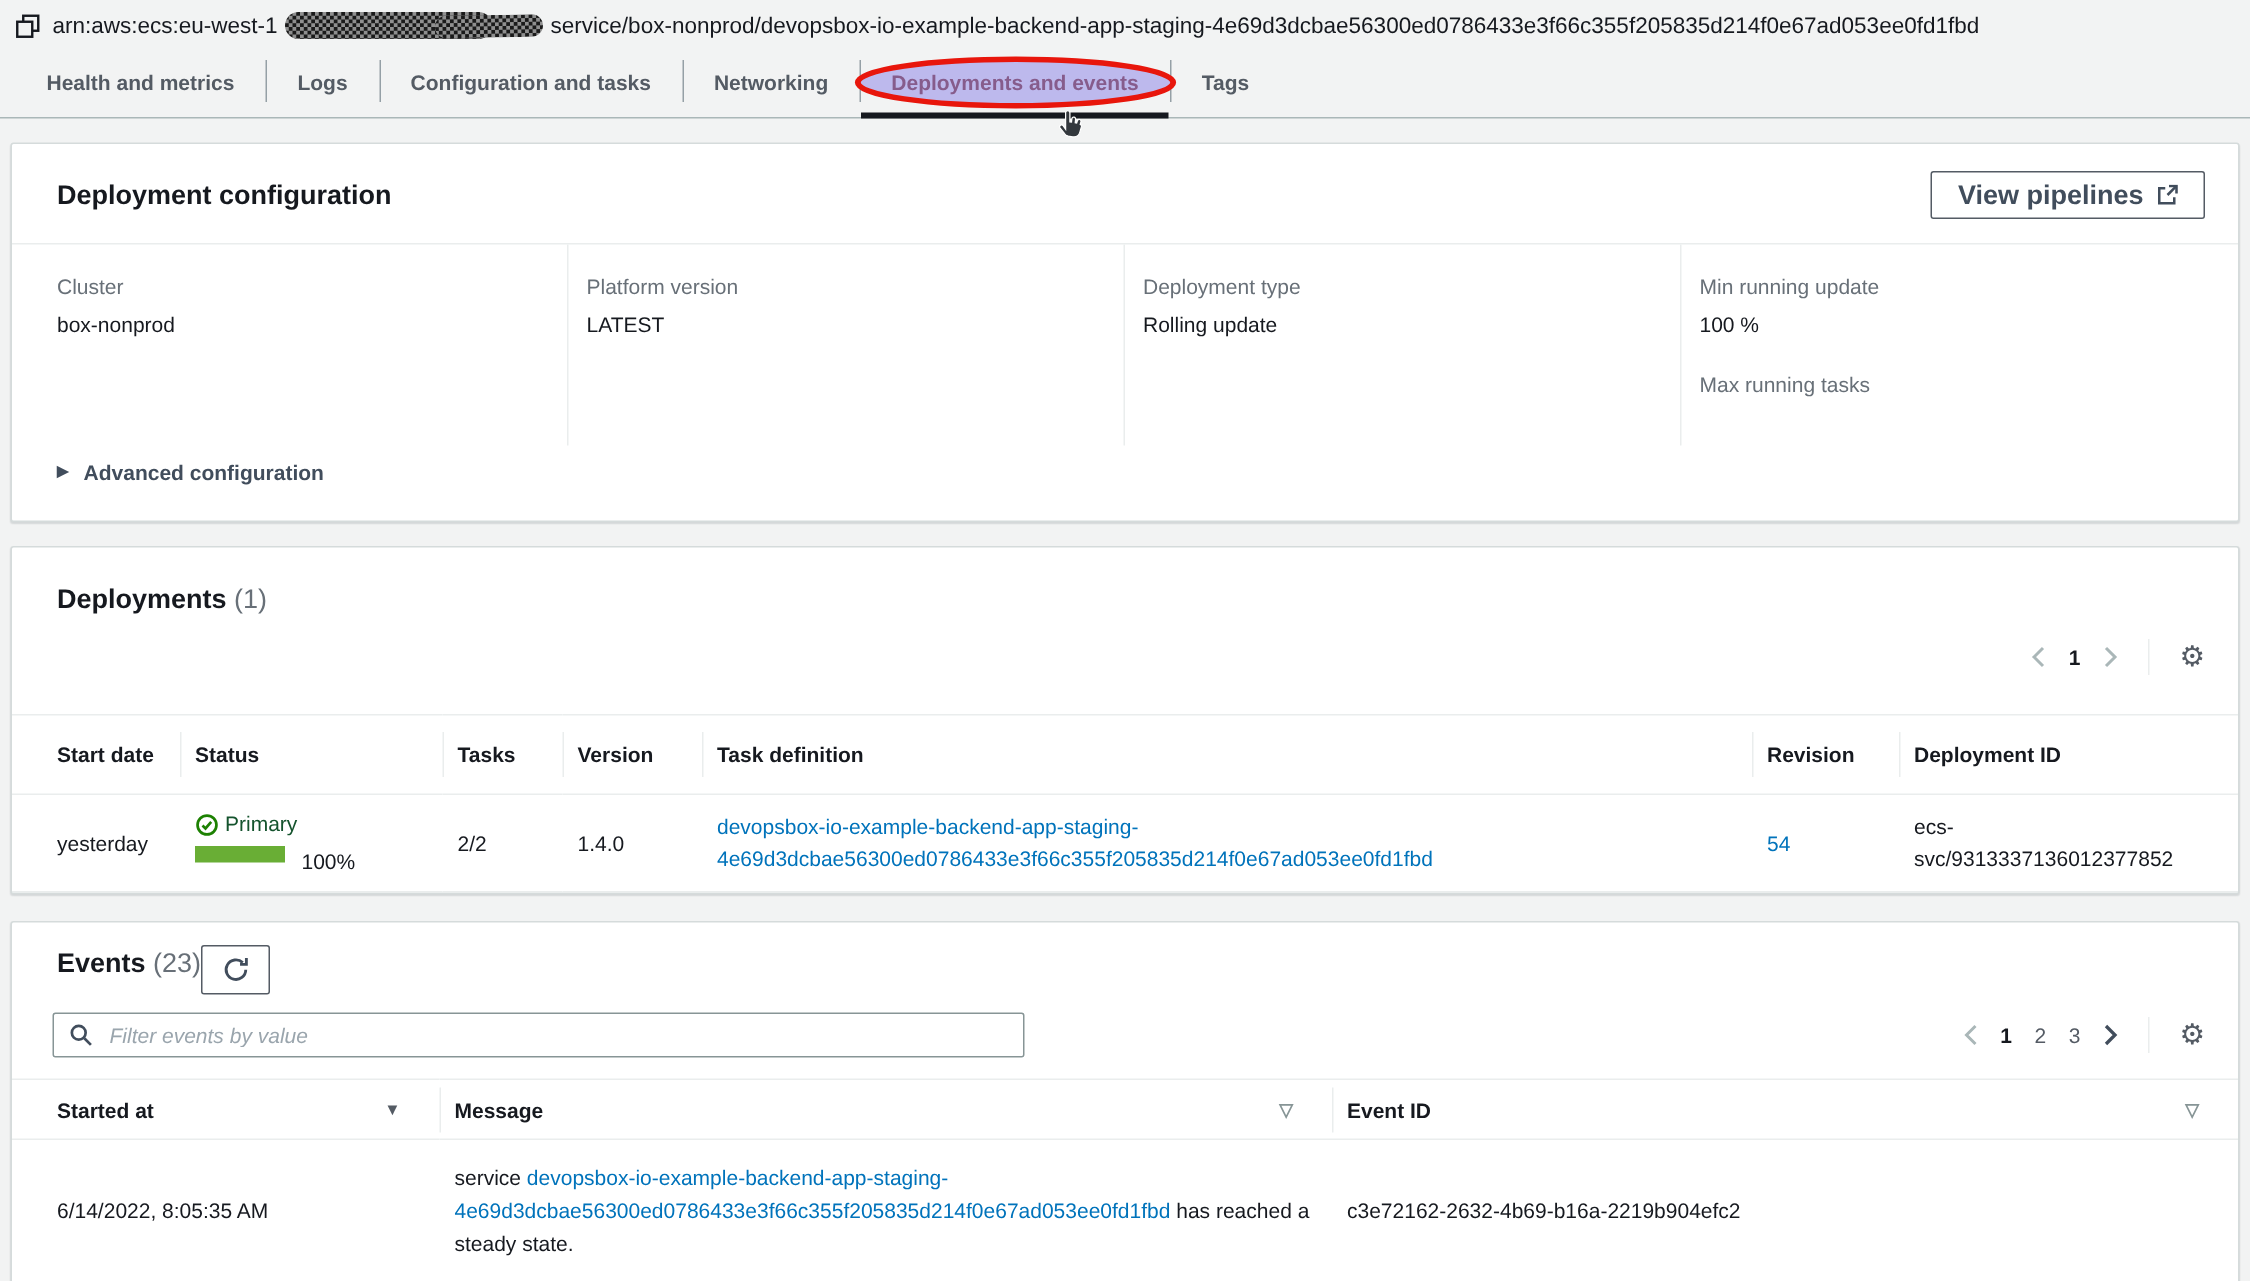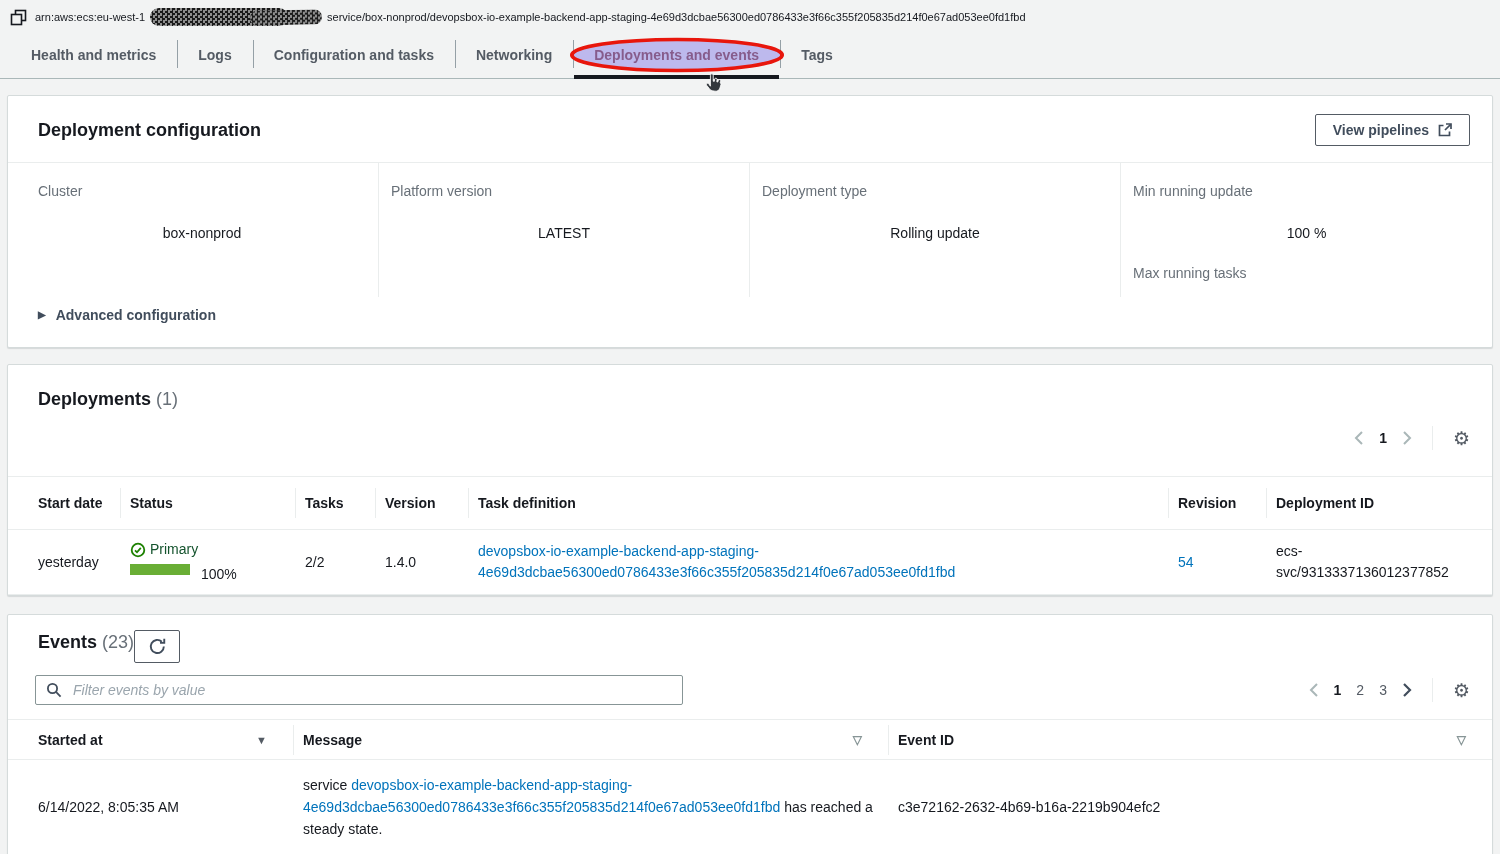--- a/index.html
+++ b/index.html
@@ -5,21 +5,21 @@
   * { box-sizing: border-box; }
   html,body { margin:0; padding:0; }
   body {
     width:1500px; height:854px; overflow:hidden;
     background:#f2f3f3; color:#16191f;
     font-family:"Liberation Sans", sans-serif; font-size:14px;
   }
   a { color:#0073bb; text-decoration:none; }
 
   
-  .topbar { display:flex; align-items:center; gap:8px; padding:7px 10px 4px 10px; font-size:11px; }
+  .topbar { display:flex; align-items:center; gap:8px; padding:7px 10px 4px 10px; font-size:15px; }
   .arn-text { white-space:nowrap; }
   .redact { position:relative; width:172px; height:20px; margin:0 -3px; flex:0 0 auto; }
   .redact i { position:absolute; display:block; border-radius:10px;
     background:repeating-conic-gradient(#1a1a1a 0% 25%, #8f8f8f 0% 50%);
     background-size:5px 5px; }
   .redact .r1 { left:0; top:1px; width:138px; height:18px; }
   .redact .r2 { left:100px; top:3px; width:72px; height:15px; transform:rotate(-1deg); }
 
   
   .tabbar { position:relative; display:flex; align-items:stretch; height:47px;
@@ -38,28 +38,28 @@
     box-shadow:0 1px 1px 0 rgba(0,28,36,0.12); }
   .panel-title-line { font-size:18px; line-height:25px; }
   .panel-title { font-weight:bold; }
   .panel-count { color:#687078; font-weight:normal; }
 
   
   .panel.config { margin-top:16px; }
   .cfg-header { display:flex; justify-content:space-between; align-items:center;
     padding:18px 22px 16px 30px; border-bottom:1px solid #eaeded; }
   .btn { display:inline-flex; align-items:center; gap:9px; border:1px solid #545b64; border-radius:2px;
-    background:#fff; color:#414d5c; font-weight:bold; font-size:14px; line-height:20px;
+    background:#fff; color:#414d5c; font-weight:bold; font-size:18px; line-height:20px;
     padding:5px 17px; cursor:pointer; font-family:inherit; }
   .cfg-body { display:flex; }
   .cfg-col { width:25%; padding:20px 12px 0 12px; height:134px; }
   .cfg-col:first-child { padding-left:30px; }
   .cfg-col:not(:last-child) { border-right:1px solid #eaeded; }
   .kv-label { color:#687078; }
-  .kv-value { margin-top:26px;text-align:center; }
+  .kv-value { margin-top:9px; }
   .kv + .kv { margin-top:24px; }
   .cfg-advanced { display:flex; align-items:center; gap:10px; padding:10px 30px 24px 30px;
     font-weight:bold; color:#414d5c; cursor:pointer; width:fit-content; }
   .tri { font-size:10px; line-height:1; color:#414d5c; }
 
   
   .pagination { display:flex; align-items:center; gap:15px; }
   .pg-btn { display:flex; align-items:center; cursor:pointer; }
   .pg-btn.disabled { cursor:default; }
   .page-current { font-weight:bold; color:#16191f; cursor:pointer; }

